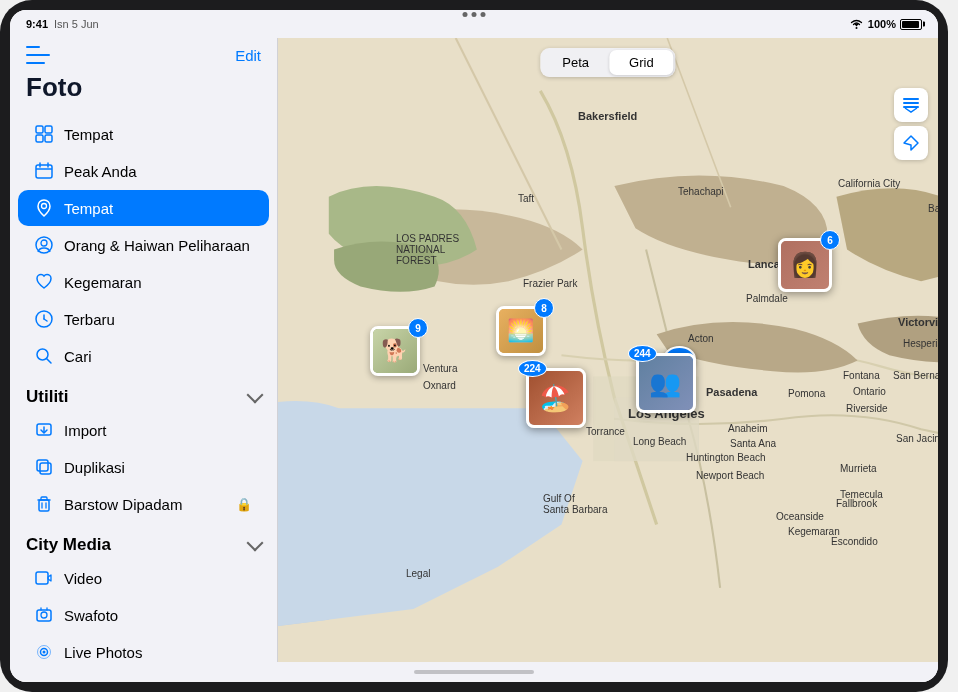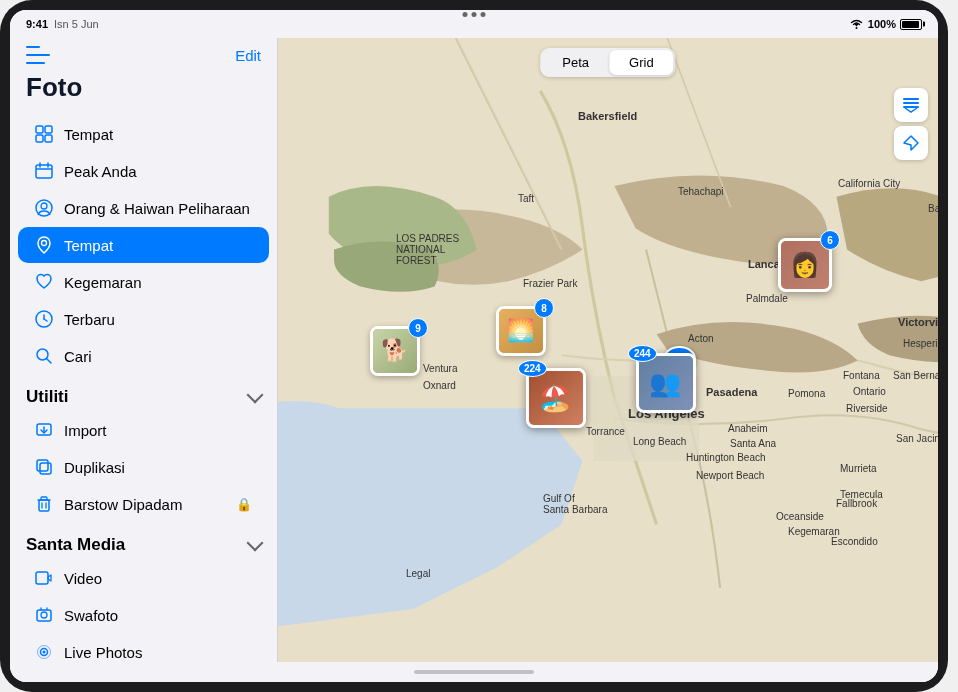--- a/index.html
+++ b/index.html
@@ -409,39 +409,39 @@
               <svg width="18" height="18" viewBox="0 0 18 18">
                 <rect x="1" y="3" width="16" height="13" rx="2" fill="none" stroke="#007aff" stroke-width="1.5"></rect>
                 <line x1="5" y1="1" x2="5" y2="5" stroke="#007aff" stroke-width="1.5" stroke-linecap="round"></line>
                 <line x1="13" y1="1" x2="13" y2="5" stroke="#007aff" stroke-width="1.5" stroke-linecap="round"></line>
                 <line x1="1" y1="7" x2="17" y2="7" stroke="#007aff" stroke-width="1.5"></line>
               </svg>
             </div>
             <span class="item-label">Peak Anda</span>
           </div>
 
+          <div class="sidebar-item active">
+            <div class="item-icon">
+              <svg width="18" height="18" viewBox="0 0 18 18">
+                <path d="M9 1 C5.5 1 3 3.8 3 7.2 C3 11.5 9 17 9 17 C9 17 15 11.5 15 7.2 C15 3.8 12.5 1 9 1Z" fill="none" stroke="#fff" stroke-width="1.5"></path>
+                <circle cx="9" cy="7" r="2.5" fill="none" stroke="#fff" stroke-width="1.3"></circle>
+              </svg>
+            </div>
+            <span class="item-label">Tempat</span>
+          </div>
+
           <div class="sidebar-item">
             <div class="item-icon">
               <svg width="18" height="18" viewBox="0 0 18 18">
                 <circle cx="9" cy="9" r="8" fill="none" stroke="#007aff" stroke-width="1.5"></circle>
                 <circle cx="9" cy="7" r="3" fill="none" stroke="#007aff" stroke-width="1.3"></circle>
                 <path d="M3 16 Q4 12 9 12 Q14 12 15 16" fill="none" stroke="#007aff" stroke-width="1.3"></path>
               </svg>
             </div>
             <span class="item-label">Orang &amp; Haiwan Peliharaan</span>
-          </div>
-
-          <div class="sidebar-item active">
-            <div class="item-icon">
-              <svg width="18" height="18" viewBox="0 0 18 18">
-                <path d="M9 1 C5.5 1 3 3.8 3 7.2 C3 11.5 9 17 9 17 C9 17 15 11.5 15 7.2 C15 3.8 12.5 1 9 1Z" fill="none" stroke="#fff" stroke-width="1.5"></path>
-                <circle cx="9" cy="7" r="2.5" fill="none" stroke="#fff" stroke-width="1.3"></circle>
-              </svg>
-            </div>
-            <span class="item-label">Tempat</span>
           </div>
 
           <div class="sidebar-item">
             <div class="item-icon">
               <svg width="18" height="18" viewBox="0 0 18 18">
                 <path d="M9 15 C9 15 2 10 2 5.5 C2 3 4 1.5 6 1.5 C7.5 1.5 8.5 2.3 9 3 C9.5 2.3 10.5 1.5 12 1.5 C14 1.5 16 3 16 5.5 C16 10 9 15 9 15Z" fill="none" stroke="#007aff" stroke-width="1.5"></path>
               </svg>
             </div>
             <span class="item-label">Kegemaran</span>
           </div>
@@ -503,21 +503,21 @@
                   <line x1="7" y1="8" x2="7" y2="13" stroke="#007aff" stroke-width="1.3" stroke-linecap="round"></line>
                   <line x1="11" y1="8" x2="11" y2="13" stroke="#007aff" stroke-width="1.3" stroke-linecap="round"></line>
                 </svg>
               </div>
               <span class="item-label">Barstow Dipadam</span>
             </div>
             <span class="lock-icon">🔒</span>
           </div>
 
           <div class="sidebar-section-header">
-            <span>Santa Media</span>
+            <span>City Media</span>
             <div class="chevron-icon"></div>
           </div>
 
           <div class="sidebar-item">
             <div class="item-icon">
               <svg width="18" height="18" viewBox="0 0 18 18">
                 <rect x="1" y="3" width="12" height="12" rx="2" fill="none" stroke="#007aff" stroke-width="1.5"></rect>
                 <polygon points="16,6 13,8 13,10 16,12" fill="none" stroke="#007aff" stroke-width="1.3" stroke-linejoin="round"></polygon>
               </svg>
             </div>

